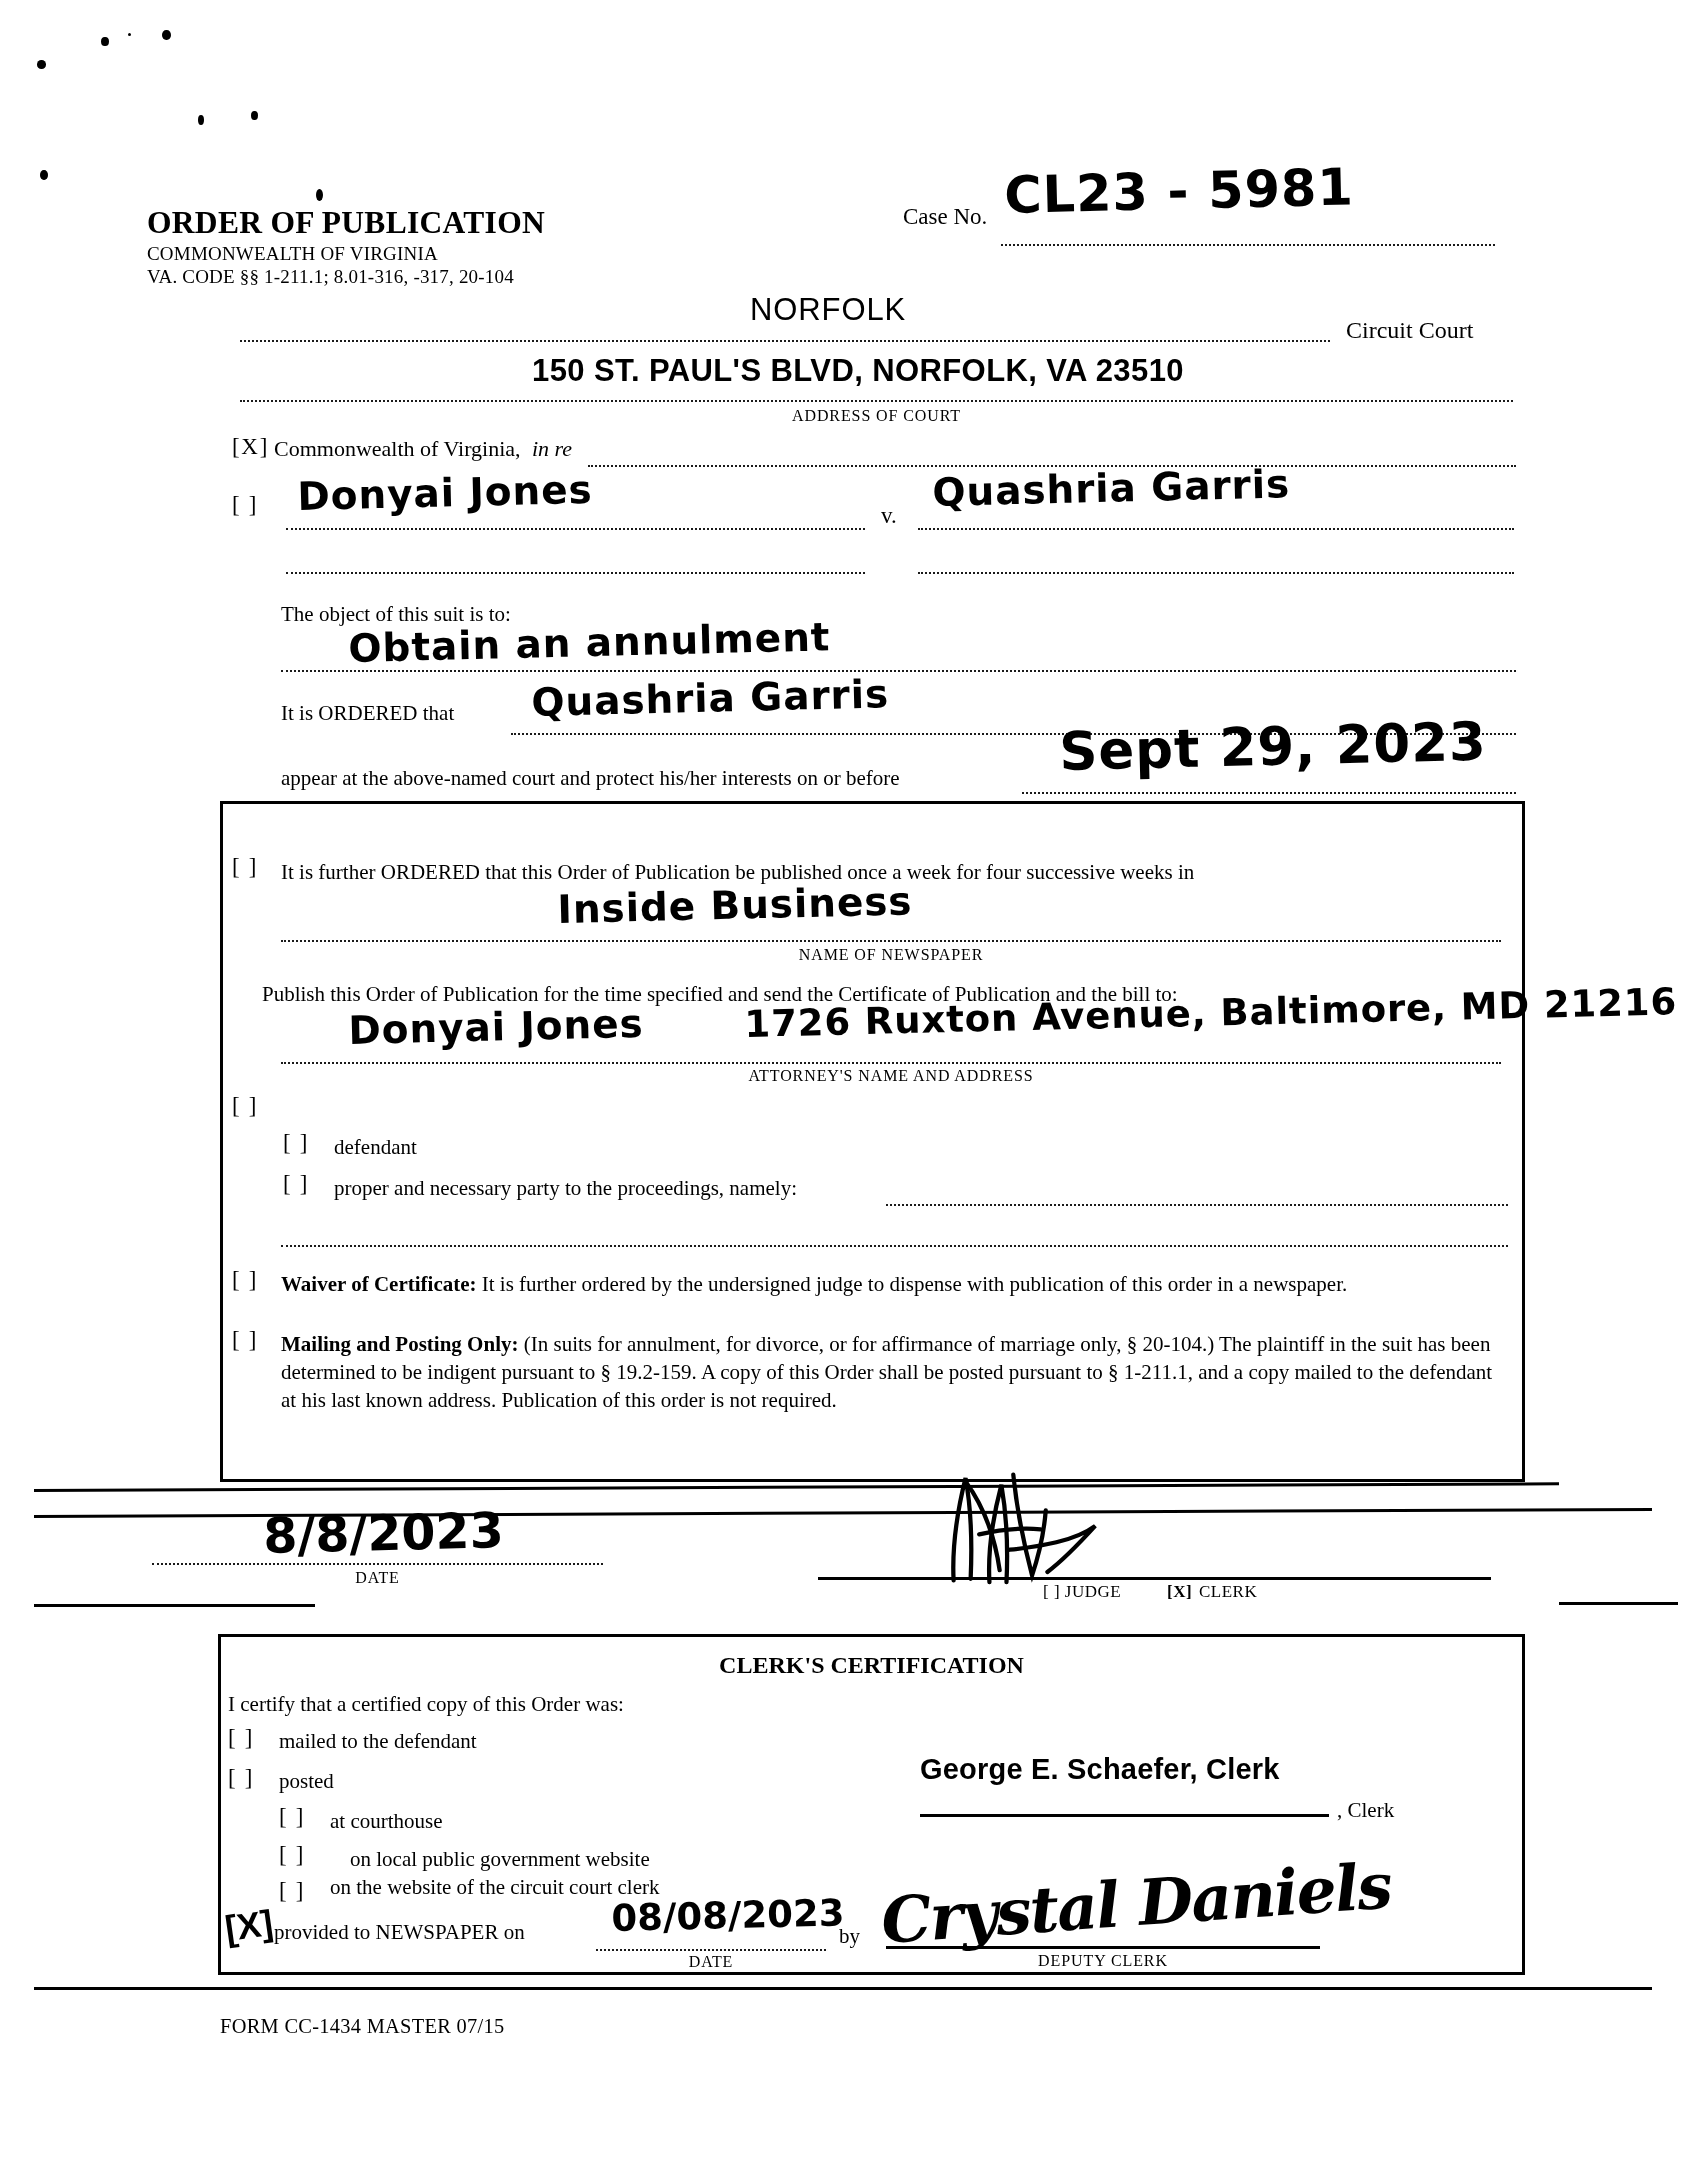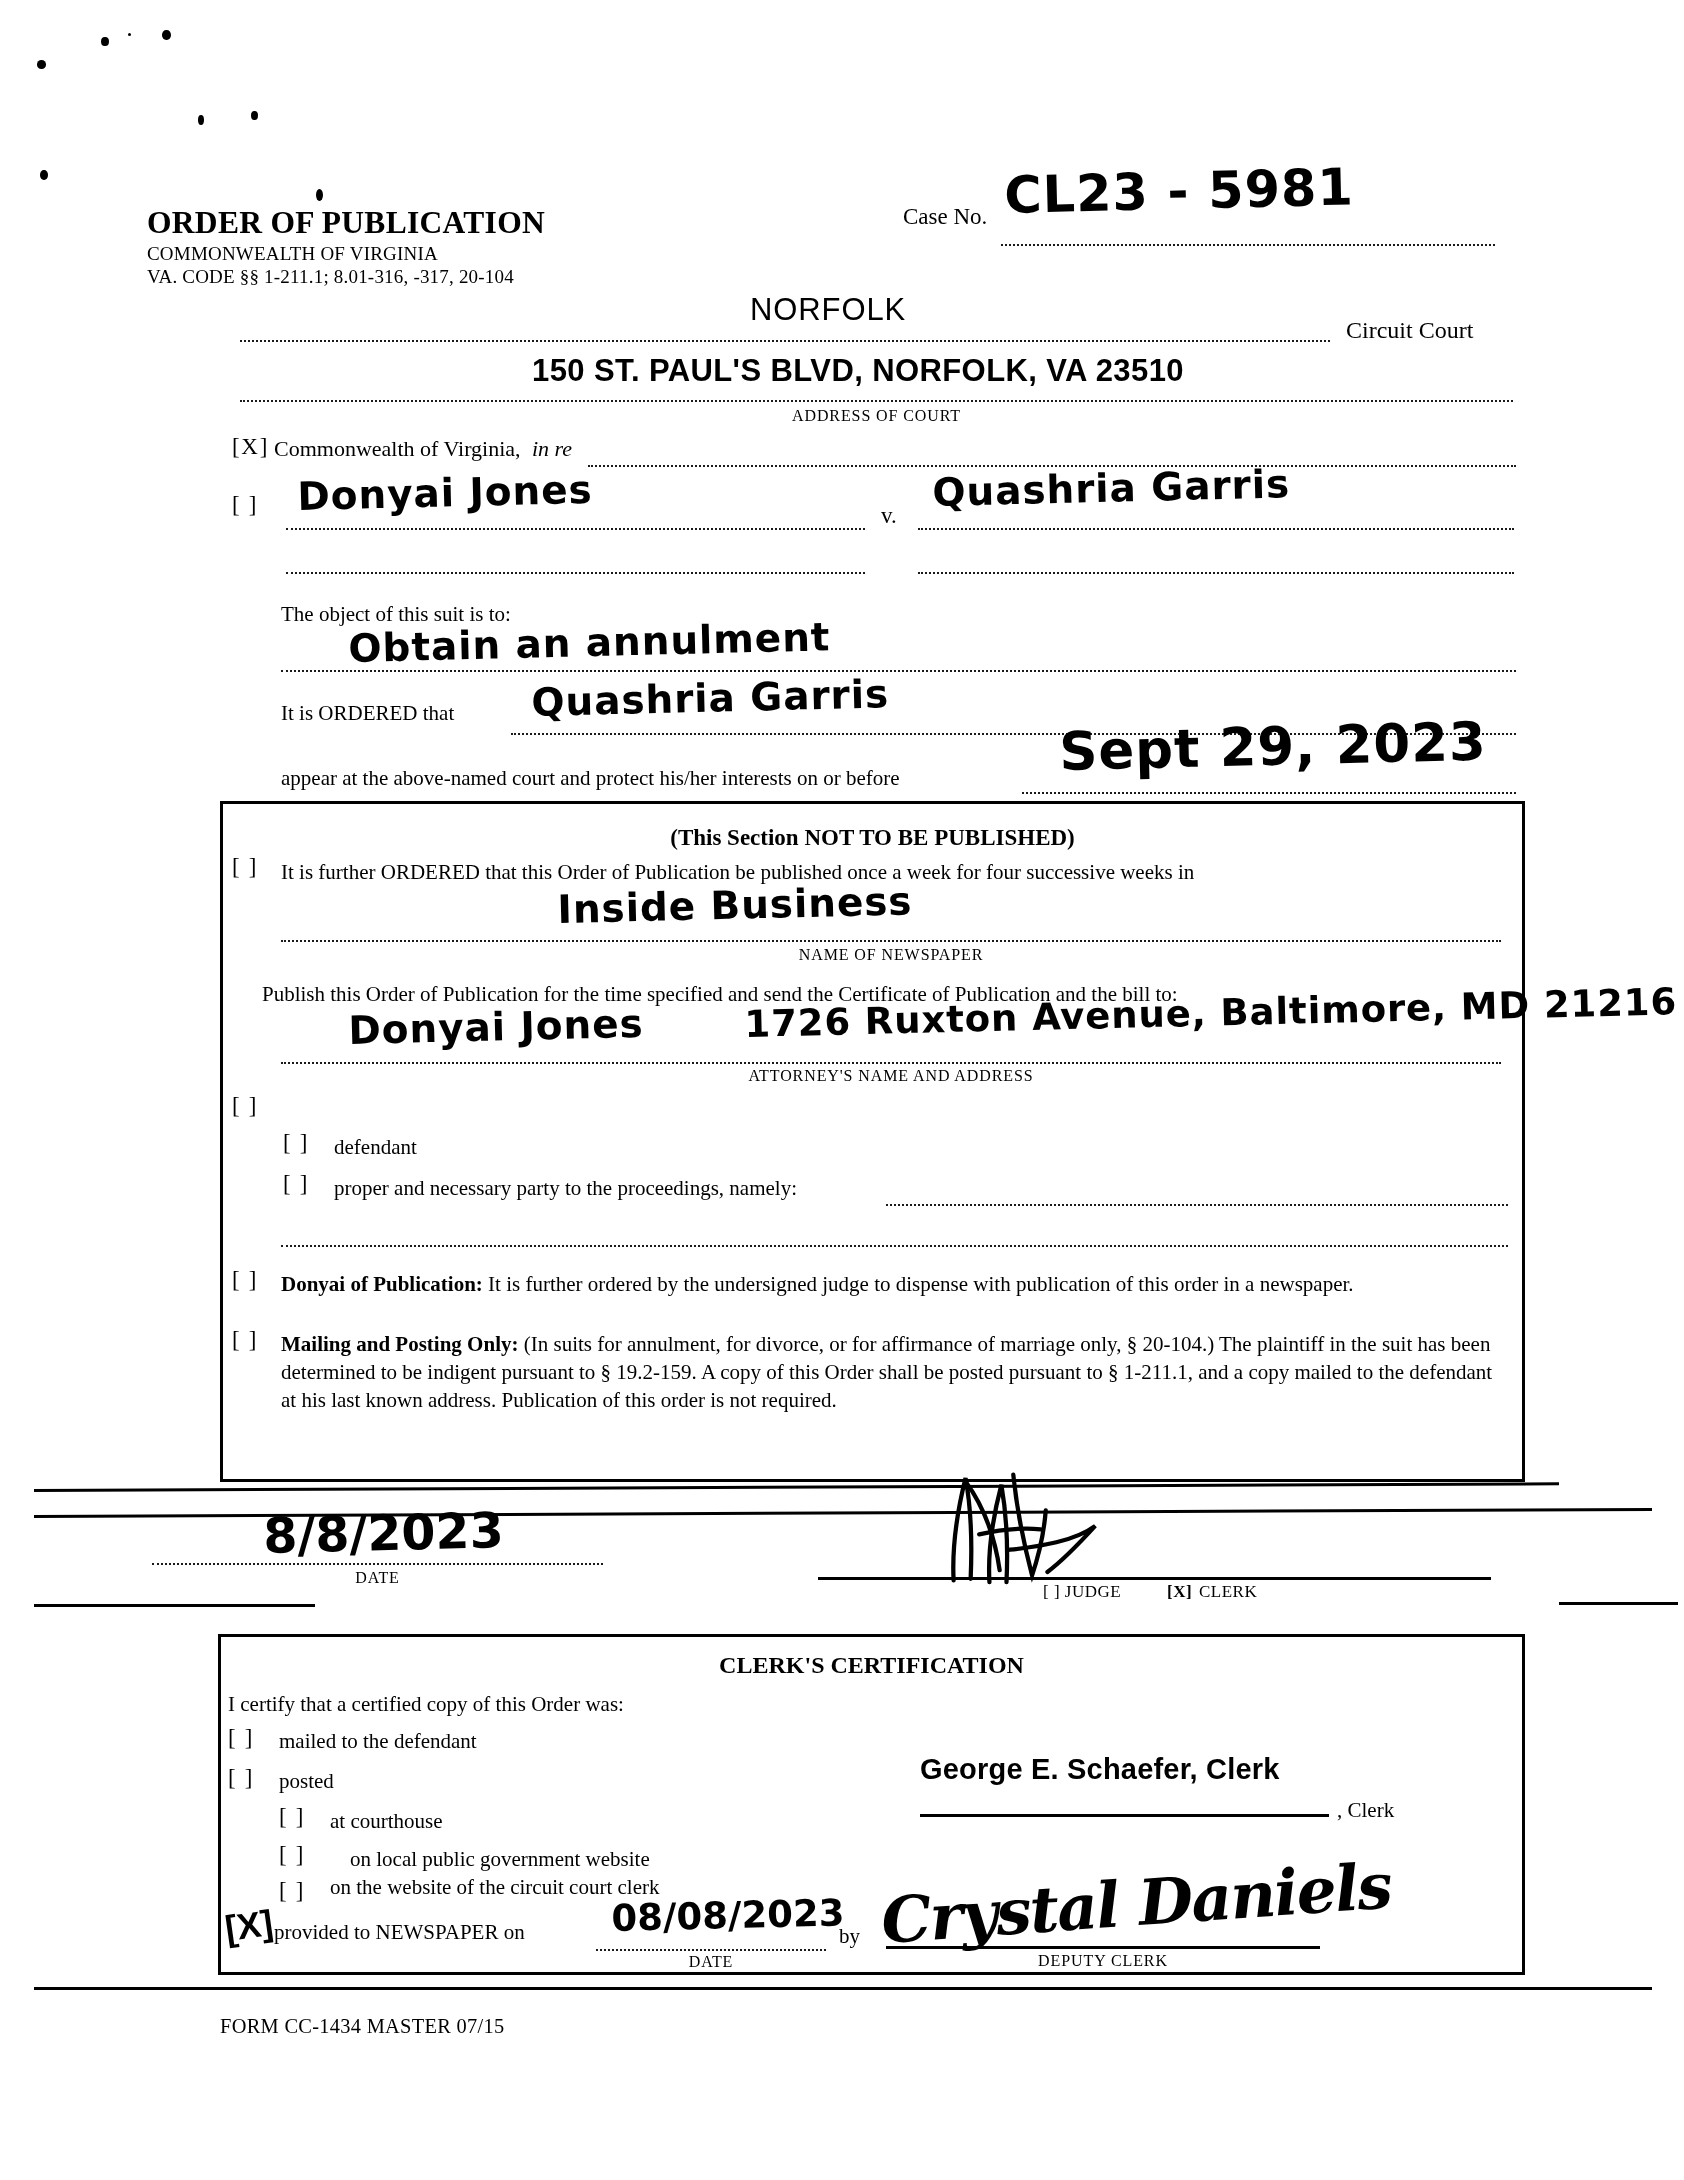--- a/index.html
+++ b/index.html
@@ -186,21 +186,20 @@
   <div class="abs serif t-body" style="left:281px;top:700px;">It is ORDERED that</div>
   <div class="abs hand hand-lg" style="left:532px;top:680px;">Quashria Garris</div>
   <div class="dotrule" style="left:511px;top:733px;width:1005px;"></div>
 
   <div class="abs serif t-body" style="left:281px;top:765px;">appear at the above-named court and protect his/her interests on or before</div>
   <div class="abs hand hand-xl" style="left:1060px;top:721px;font-size:53px;">Sept 29, 2023</div>
   <div class="dotrule" style="left:1022px;top:792px;width:494px;"></div>
 
   <div class="framebox" style="left:220px;top:801px;width:1305px;height:681px;"></div>
 
-  <div class="abs serif t-sec" style="left:220px;top:825px;width:1305px;">(This Section NOT TO BE PUBLISHED)</div>
 
   <div class="abs serif checkbox" style="left:232px;top:854px;">[ ]</div>
   <div class="abs serif t-body" style="left:281px;top:859px;width:1210px;">It is further ORDERED that this Order of Publication be published once a week for four successive weeks in</div>
 
   <div class="abs hand hand-lg" style="left:558px;top:887px;">Inside Business</div>
   <div class="dotrule" style="left:281px;top:940px;width:1220px;"></div>
   <div class="abs serif t-caption" style="left:281px;top:946px;width:1220px;">NAME OF NEWSPAPER</div>
 
   <div class="abs serif t-body" style="left:262px;top:981px;width:1244px;">Publish this Order of Publication for the time specified and send the Certificate of Publication and the bill to:</div>
 
@@ -214,21 +213,21 @@
   <div class="abs serif checkbox" style="left:283px;top:1130px;">[ ]</div>
   <div class="abs serif t-body" style="left:334px;top:1134px;">defendant</div>
 
   <div class="abs serif checkbox" style="left:283px;top:1171px;">[ ]</div>
   <div class="abs serif t-body" style="left:334px;top:1175px;">proper and necessary party to the proceedings, namely:</div>
   <div class="dotrule" style="left:886px;top:1204px;width:622px;"></div>
   <div class="dotrule" style="left:281px;top:1245px;width:1227px;"></div>
 
   <div class="abs serif checkbox" style="left:232px;top:1267px;">[ ]</div>
   <div class="abs t-body" style="left:281px;top:1271px;width:1218px;">
-    <span class="bold">Donyai of Publication:</span>
+    <span class="bold">Waiver of Certificate:</span>
     <span>It is further ordered by the undersigned judge to dispense with publication of this order in a newspaper.</span>
   </div>
 
   <div class="abs serif checkbox" style="left:232px;top:1327px;">[ ]</div>
   <div class="abs t-body" style="left:281px;top:1331px;width:1218px;">
     <span class="bold">Mailing and Posting Only:</span>
     <span>(In suits for annulment, for divorce, or for affirmance of marriage only, § 20-104.)  The plaintiff in the suit has been determined to be indigent pursuant to § 19.2-159.  A copy of this Order shall be posted pursuant to § 1-211.1, and a copy mailed to the defendant at his last known address.  Publication of this order is not required.</span>
   </div>
 
   <div class="thickrule skew" style="left:34px;top:1489px;width:1525px;height:2.6px;"></div>

